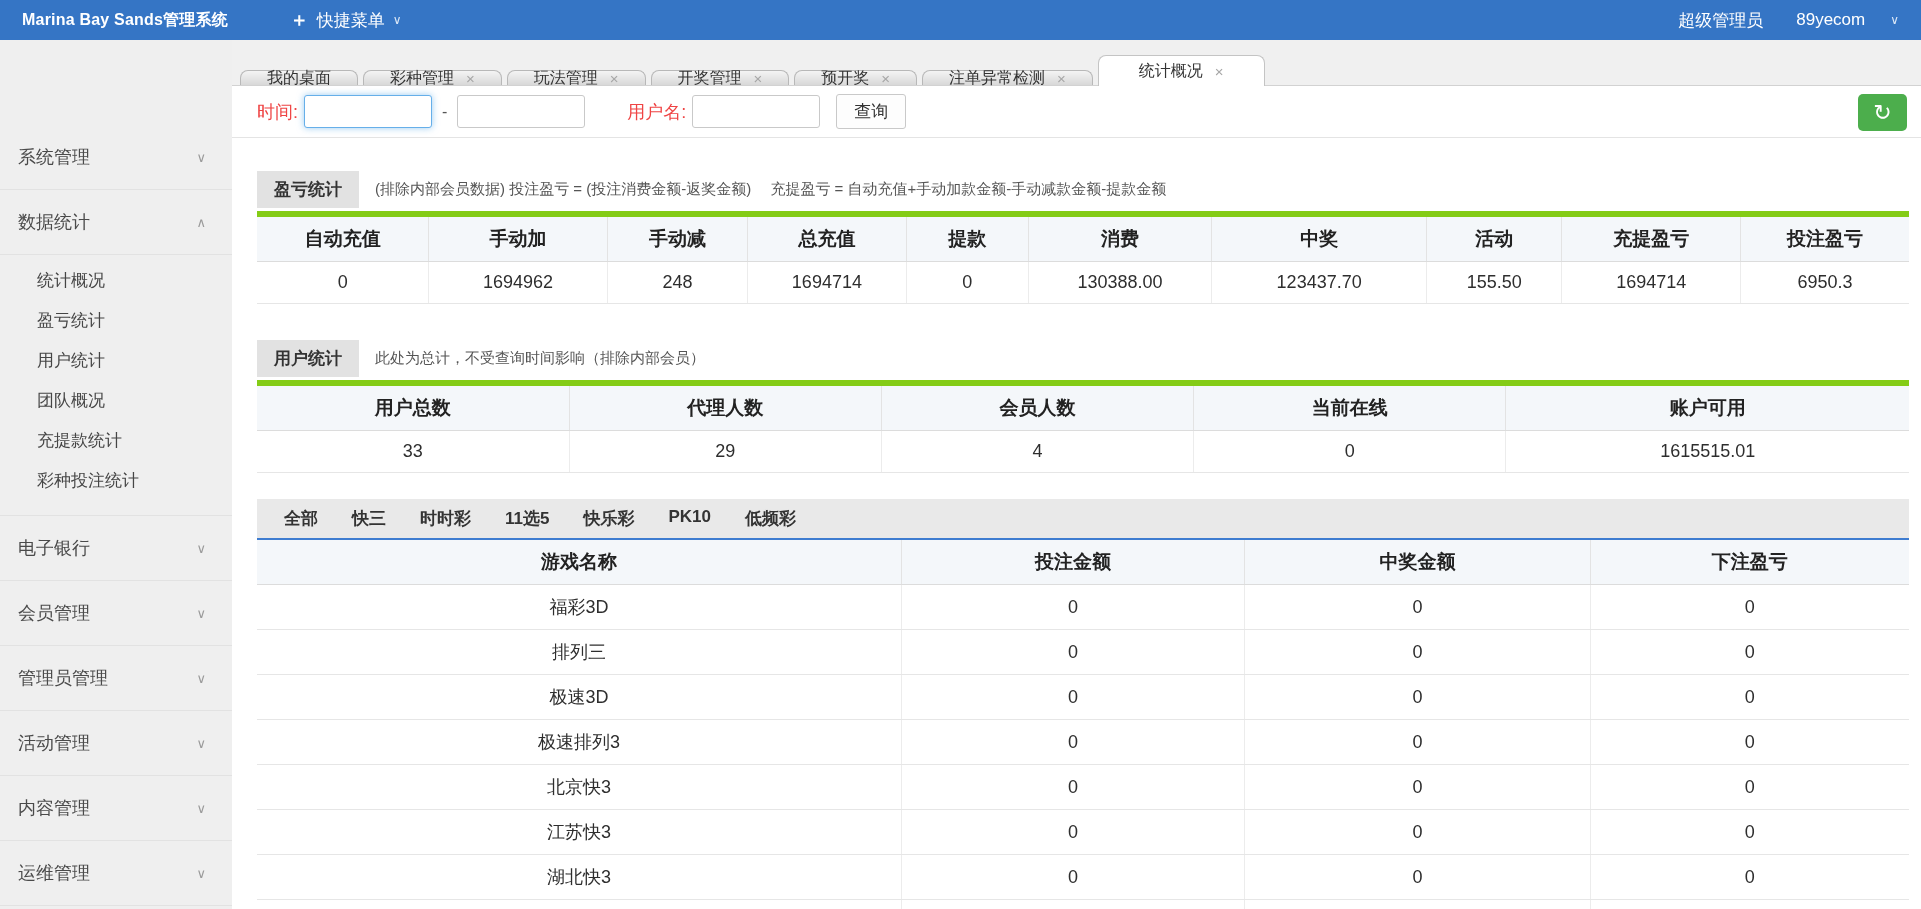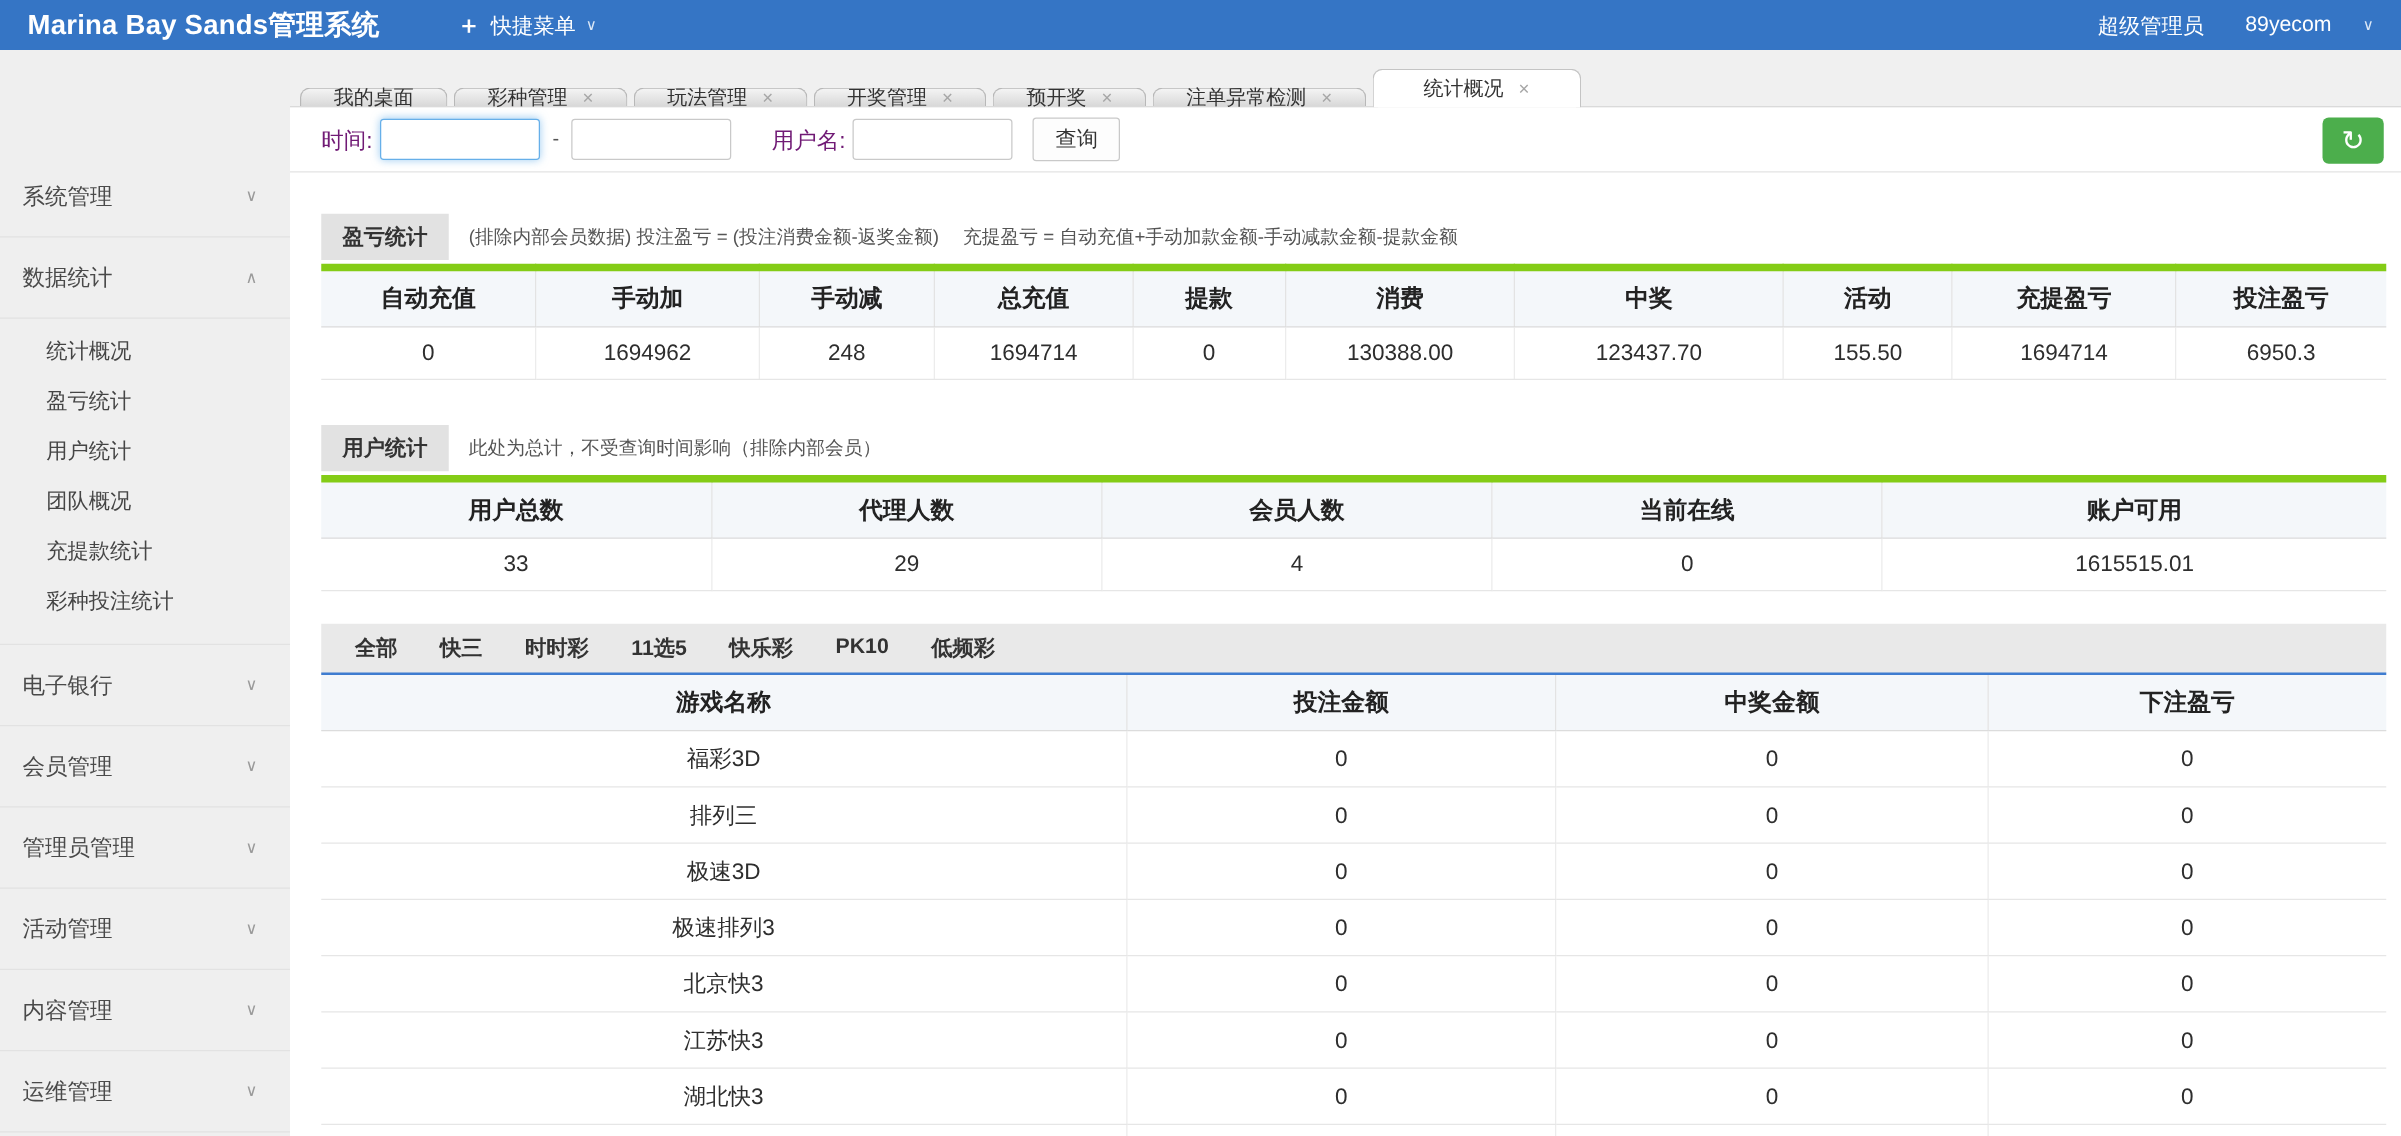--- a/index.html
+++ b/index.html
@@ -4,21 +4,21 @@
 <style>
   * { box-sizing: border-box; }
   html,body { margin:0; padding:0; }
   body {
     width:1921px; height:909px; overflow:hidden; position:relative;
     font-family:"Liberation Sans","DejaVu Sans",sans-serif; background:#fff; color:#333;
   }
   
   .topbar{position:absolute;top:0;left:0;right:0;height:40px;background:#3575c5;color:#fff;
     display:flex;align-items:center;padding:0 22px;}
-  .topbar-title{font-size:22px;font-weight:bold;letter-spacing:.2px;}
+  .topbar-title{font-size:16px;font-weight:bold;letter-spacing:.2px;}
   .quick-menu{margin-left:62px;font-size:17px;display:flex;align-items:center;gap:8px;cursor:pointer;}
   .quick-menu .plus{font-size:19px;font-weight:bold;}
   .chev{font-size:12px;color:#dce8f7;}
   .topbar-spacer{flex:1;}
   .user-area{display:flex;align-items:center;gap:33px;font-size:17px;cursor:pointer;}
   .user-area .chev{margin-left:-8px;}
   
   .sidebar{position:absolute;top:40px;left:0;bottom:0;width:232px;background:#efefef;
     padding-top:85px;overflow:hidden;}
   .sb-group{border-bottom:1px solid #e2e2e2;}
@@ -33,26 +33,26 @@
     display:flex;align-items:flex-end;padding-left:8px;}
   .tab{height:15px;display:flex;align-items:center;gap:12px;padding:0 26px;
     background:linear-gradient(#f4f4f4,#d8d8d8);border:1px solid #b8b8b8;border-bottom:none;
     border-radius:8px 8px 0 0;margin-right:5px;font-size:16px;color:#333;cursor:pointer;white-space:nowrap;}
   .tab .tab-x{color:#a6a6a6;font-size:15px;line-height:1;}
   .tab.active{background:#fff;height:31px;margin-bottom:-1px;position:relative;z-index:2;
     border-color:#c4c4c4;padding:0 40px;}
   
   .querybar{height:52px;background:#fff;border-bottom:1px solid #e4e4e4;
     display:flex;align-items:center;padding-left:25px;position:relative;}
-  .q-label{font-size:18px;color:#701a75;margin-right:6px;}
+  .q-label{font-size:18px;color:#ef4444;margin-right:6px;}
   .q-input{width:128px;height:33px;border:1px solid #c9c9c9;border-radius:3px;padding:0 8px;
     font-size:16px;outline:none;font-family:inherit;}
   .q-input.focused{border-color:#66afe9;box-shadow:0 0 7px rgba(102,175,233,.65);}
   .q-sep{margin:0 10px;color:#555;font-size:16px;}
-  .q-gap{margin-left:32px;}
+  .q-gap{margin-left:42px;}
   .btn-query{margin-left:16px;height:35px;padding:0 17px;background:#fdfdfd;border:1px solid #c9c9c9;
     border-radius:3px;font-size:17px;color:#333;cursor:pointer;font-family:inherit;}
   .btn-refresh{position:absolute;right:14px;top:8px;width:49px;height:37px;background:#4cae4c;
     border:none;border-radius:5px;color:#fff;font-size:22px;line-height:1;cursor:pointer;}
   
   .content{position:absolute;top:98px;left:0;right:0;bottom:0;overflow:hidden;padding:0 12px 0 25px;}
   .section-head{margin-top:33px;display:flex;align-items:center;}
   .sec-label{display:inline-block;background:#e2e2e2;padding:7px 17px;font-weight:bold;
     font-size:17px;color:#333;}
   .sec-note{margin-left:16px;font-size:15px;color:#555;}

